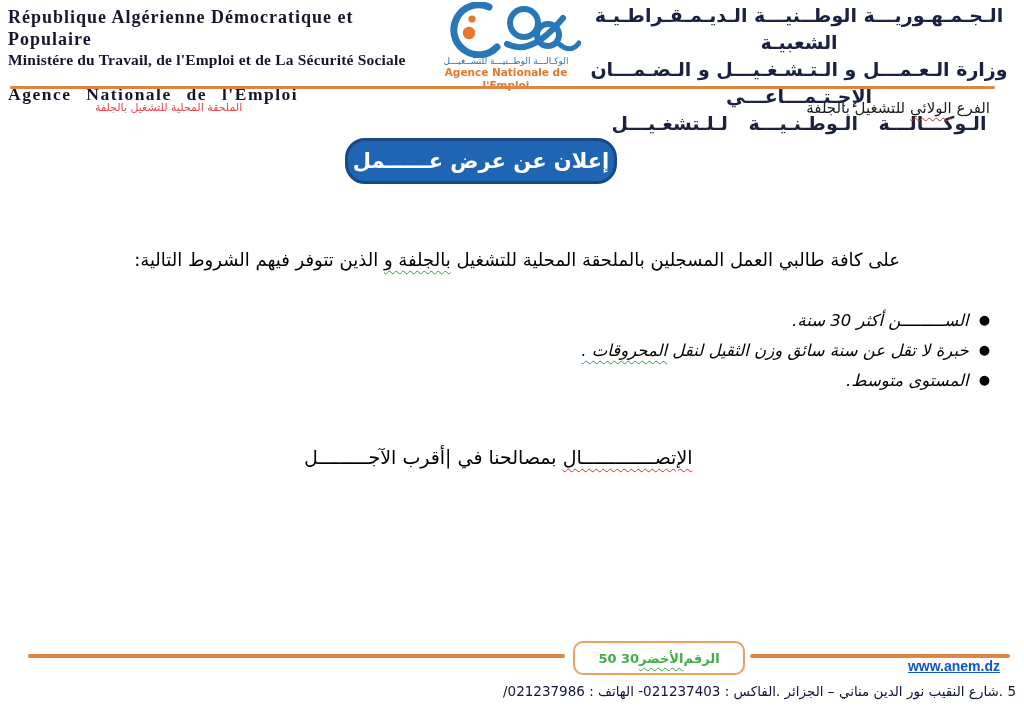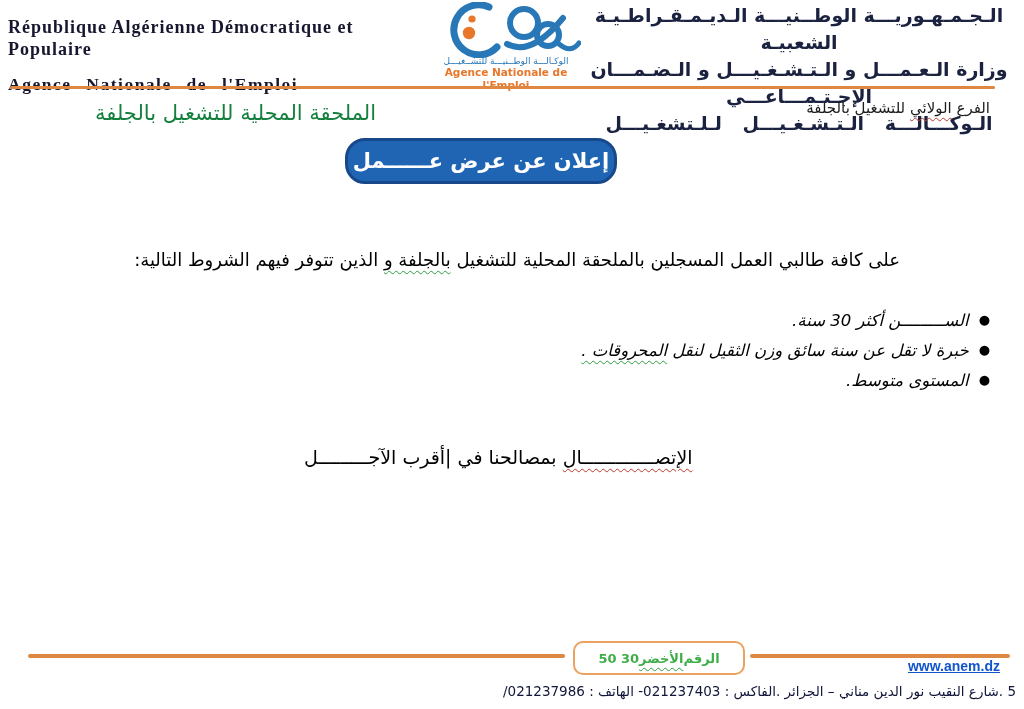--- a/index.html
+++ b/index.html
@@ -1,40 +1,40 @@
 <!DOCTYPE html>
 <html lang="ar"><head>
 <meta charset="utf-8">
 <style>
   html,body { margin:0; padding:0; background:#fff; }
   .page {
     position:relative; width:1024px; height:709px; background:#ffffff;
     font-family:"DejaVu Sans", sans-serif; overflow:hidden; color:#151a3a;
   }
   
-  .fr-block { position:absolute; left:8px; top:16px; width:405px;
+  .fr-block { position:absolute; left:8px; top:6px; width:405px;
     font-family:"Liberation Serif","DejaVu Serif",serif; font-weight:bold; color:#16162e; }
   .fr-line1 { font-size:18px; letter-spacing:1px; line-height:22px; }
   .fr-line2 { font-size:15.5px; letter-spacing:.2px; line-height:20px; }
   .fr-line3 { font-size:17.5px; letter-spacing:1.5px; word-spacing:9px; margin-top:14px; }
 
   .logo-block { position:absolute; left:424px; top:2px; width:164px; text-align:center; }
   .logo-mark  { display:block; margin:0 auto; }
   .logo-ar    { font-size:9px; color:#2878B8; direction:rtl; line-height:10px; margin-top:-2px; }
   .logo-fr    { font-size:10.5px; font-weight:bold; color:#E8762B; line-height:13px; }
 
   .ar-block { position:absolute; right:10px; top:2px; width:430px; direction:rtl;
     text-align:center; font-weight:bold; color:#1b2240; font-size:19px; line-height:27px; }
   .ar-line3 { word-spacing:14px; }
 
   .rule-top { position:absolute; top:86px; left:10px; width:985px; height:3px;
     background:#DD8742; border-radius:2px; }
 
   
-  .annex-left  { position:absolute; left:95px;  top:101px; direction:rtl; font-size:21px; color:#15803d; }
+  .annex-left  { position:absolute; left:95px;  top:101px; direction:rtl; font-size:11px; color:#ef4444; }
   .branch-right{ position:absolute; right:34px; top:99px;  direction:rtl; font-size:15px; color:#1c1c1c; }
 
   
   .banner { position:absolute; left:345px; top:138px; width:266px; height:40px;
     background:#2065B4; border:3px solid #17498a; border-radius:20px;
     display:flex; align-items:center; justify-content:center; }
   .banner-text { color:#ffffff; font-weight:bold; font-size:21px; direction:rtl; }
 
   
   .intro { position:absolute; right:124px; top:249px; direction:rtl; white-space:nowrap;
@@ -63,41 +63,42 @@
   .address { position:absolute; right:8px; top:683px; direction:rtl; white-space:nowrap;
     font-size:13.5px; font-weight:normal; color:#10163a; }
 </style>
 </head>
 <body>
 
 <div class="page">
 
   <div class="fr-block">
     <div class="fr-line1">République Algérienne Démocratique et Populaire</div>
+    <div class="fr-line2">Ministére du Travail, de l'Emploi et de La Sécurité Sociale</div>
     <div class="fr-line3">Agence Nationale de l'Emploi</div>
   </div>
 
   <div class="logo-block">
     <svg class="logo-mark" width="150" height="56" viewBox="0 0 150 56">
       <path d="M58 5 A25 25 0 1 0 66 45" fill="none" stroke="#2878B8" stroke-width="7" stroke-linecap="round"></path>
       <circle cx="41" cy="17" r="3.6" fill="#E8762B"></circle>
       <circle cx="38" cy="31" r="6.2" fill="#E8762B"></circle>
       <circle cx="93" cy="21" r="14" fill="none" stroke="#2878B8" stroke-width="6"></circle>
       <circle cx="117" cy="33" r="11" fill="none" stroke="#2878B8" stroke-width="6"></circle>
       <path d="M76 42 Q100 55 132 16" fill="none" stroke="#2878B8" stroke-width="6" stroke-linecap="round"></path>
       <path d="M128 42 Q140 52 148 41" fill="none" stroke="#2878B8" stroke-width="5" stroke-linecap="round"></path>
     </svg>
     <div class="logo-ar">الوكـالـــة الوطــنيـــة للتشــغيـــل</div>
     <div class="logo-fr">Agence Nationale de l'Emploi</div>
   </div>
 
   <div class="ar-block">
     <div>الـجـمـهـوريـــة الوطــنيـــة الـديـمـقـراطـيـة الشعبيـة</div>
     <div>وزارة الـعـمـــل و الـتـشـغـيـــل و الـضـمـــان الإجـتـمـــاعـــي</div>
-    <div class="ar-line3">الـوكـــالـــة الـتـشـغـيـــل لـلـتشغـيـــل</div>
+    <div class="ar-line3">الـوكـــالـــة الـوطـنـيـــة لـلـتشغـيـــل</div>
   </div>
 
   <div class="rule-top"></div>
 
   <div class="annex-left">الملحقة المحلية للتشغيل بالجلفة</div>
   <div class="branch-right"><span>الفرع </span><span class="sq-red">الولائي</span><span> للتشغيل بالجلفة</span></div>
 
   <div class="banner">
     <span class="banner-text">إعلان عن عرض عــــــمل</span>
   </div>

